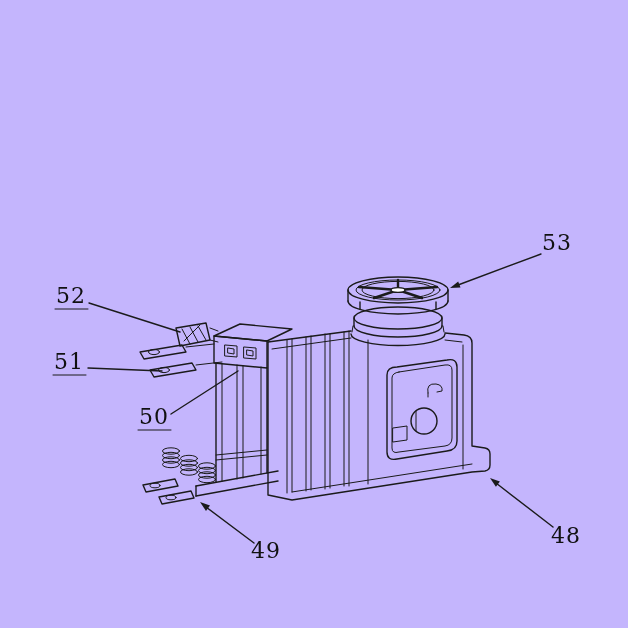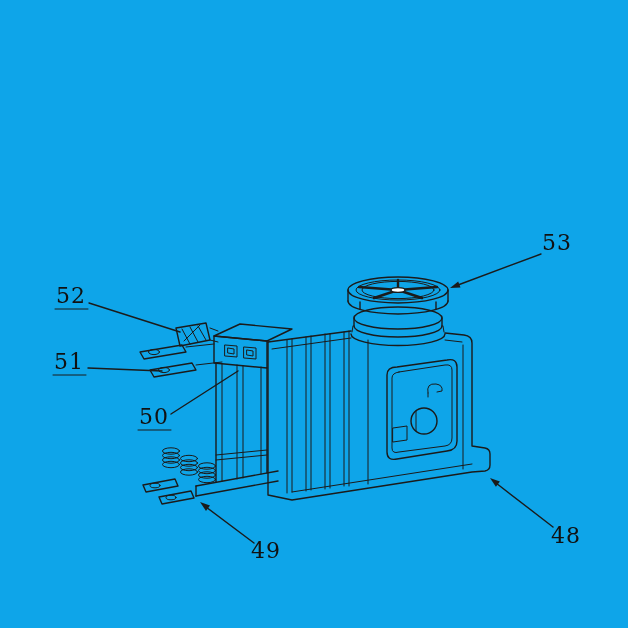--- a/index.html
+++ b/index.html
@@ -4,21 +4,21 @@
 <style>
   html, body {
     margin: 0;
     padding: 0;
     background: #ffffff;
   }
   .stage {
     position: relative;
     width: 628px;
     height: 628px;
-    background: #0ea5e9;
+    background: #c4b5fd;
     overflow: hidden;
     font-family: "DejaVu Serif", serif;
   }
   svg { position: absolute; left: 0; top: 0; }
   .ln {
     fill: none;
     stroke: #1b1b1b;
     stroke-width: 1.4;
     stroke-linecap: round;
     stroke-linejoin: round;

